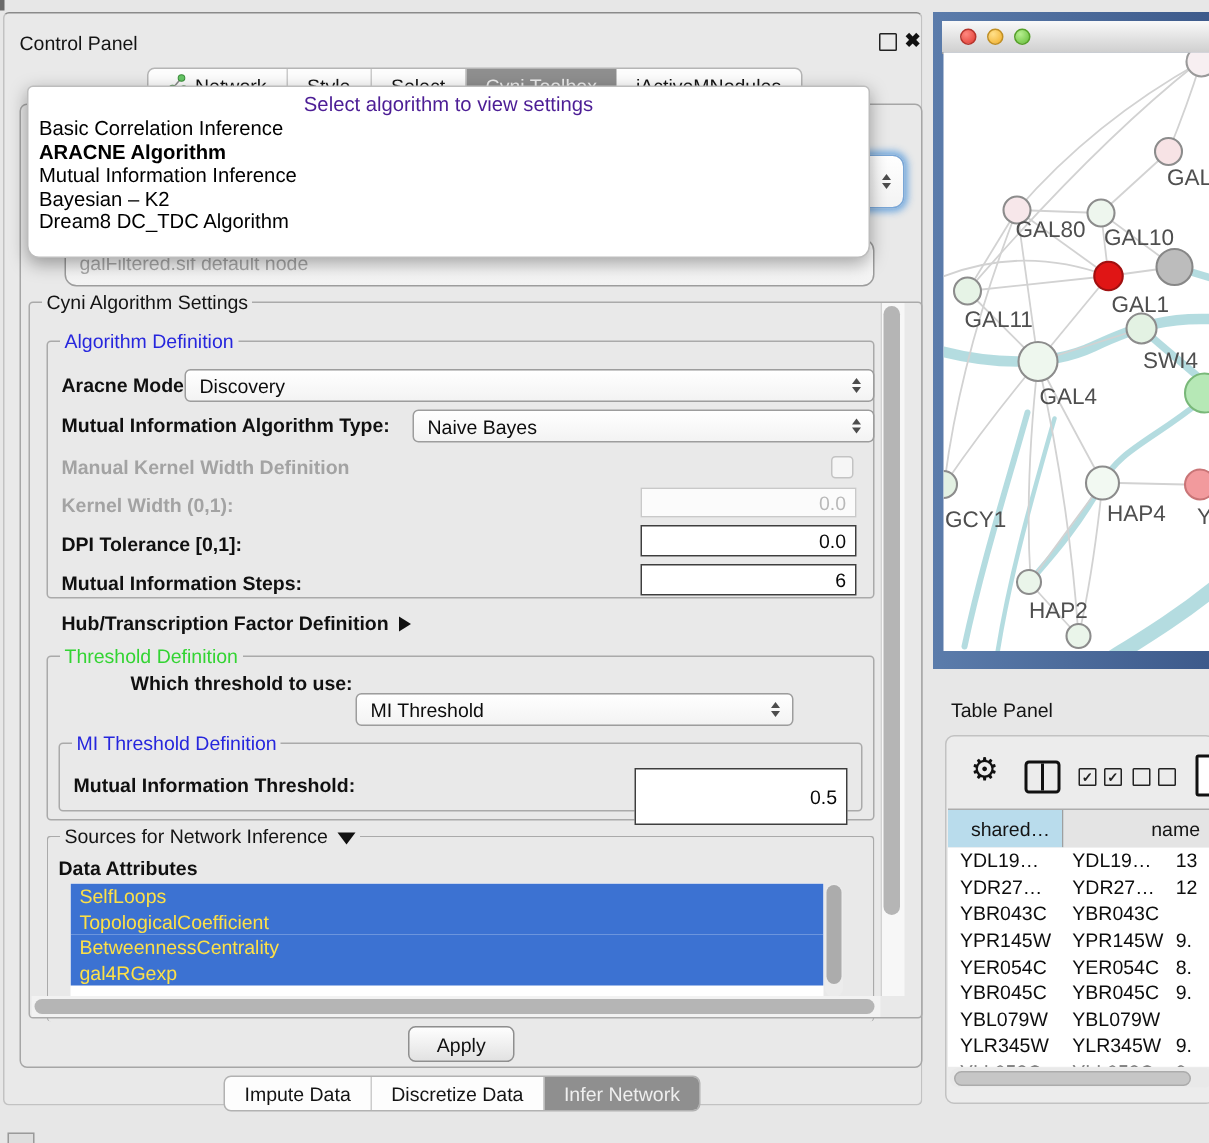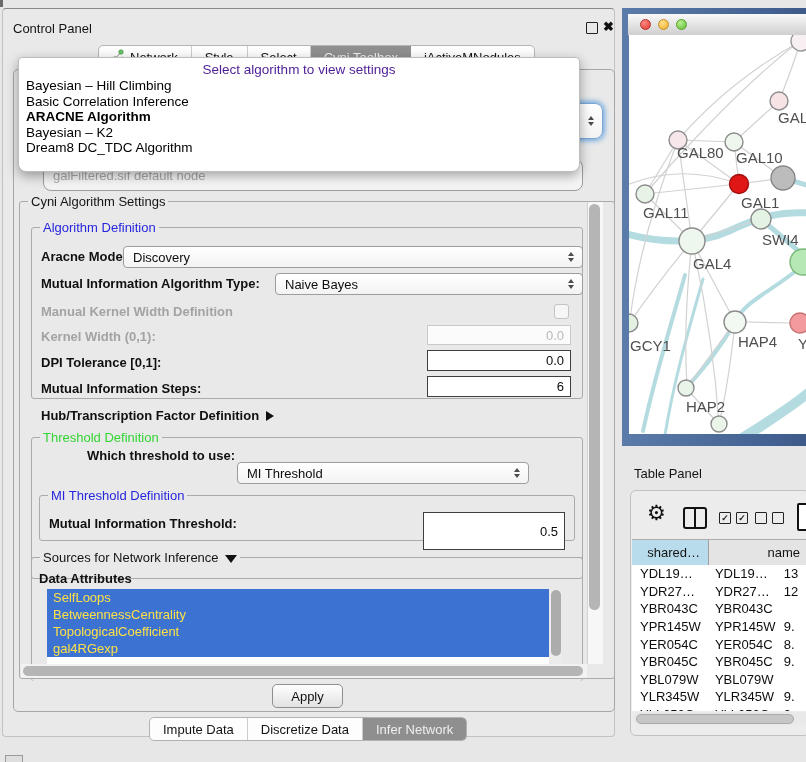--- a/index.html
+++ b/index.html
@@ -180,21 +180,21 @@
     <div id="mk-checkbox"></div>
     <span class="lbl dis" style="left:38px;top:320px;">Kernel Width (0,1):</span>
     <div class="field dis" style="left:424px;top:316px;width:144px;height:20px;">0.0</div>
     <span class="lbl" style="left:38px;top:346px;">DPI Tolerance [0,1]:</span>
     <div class="field" style="left:424px;top:341px;width:144px;height:21px;">0.0</div>
     <span class="lbl" style="left:38px;top:372px;">Mutual Information Steps:</span>
     <div class="field" style="left:424px;top:367px;width:144px;height:21px;">6</div>
 
     <span class="lbl" style="left:38px;top:399px;"><span>Hub/Transcription Factor Definition</span><span class="tri-right"></span></span>
 
-    <div class="group" style="left:28px;top:428px;width:552px;height:142px;">
+    <div class="group" style="left:28px;top:428px;width:552px;height:110px;">
       <span class="gtitle green">Threshold Definition</span>
     </div>
     <span class="lbl" style="left:84px;top:439px;">Which threshold to use:</span>
     <div class="combo" style="left:234px;top:453px;width:292px;height:22px;">
       <span class="ctext">MI Threshold</span>
       <span class="stepper">
           <span class="tri-up"></span>
           <span class="tri-dn"></span>
         </span>
     </div>
@@ -203,22 +203,22 @@
     </div>
     <span class="lbl" style="left:46px;top:507px;">Mutual Information Threshold:</span>
     <div class="field" style="left:420px;top:503px;width:142px;height:38px;">0.5</div>
 
     <div class="group" style="left:28px;top:548px;width:552px;height:124px;border-bottom:none;">
       <span class="gtitle"><span>Sources for Network Inference</span><span class="tri-down-big"></span></span>
     </div>
     <span class="lbl" style="left:36px;top:562px;">Data Attributes</span>
     <div id="attr-list">
         <div class="attr-item">SelfLoops</div>
+        <div class="attr-item">TopologicalCoefficient</div>
         <div class="attr-item">BetweennessCentrality</div>
-        <div class="attr-item">TopologicalCoefficient</div>
         <div class="attr-item">gal4RGexp</div>
       </div>
     <div id="attr-scroll">
         <div id="attr-thumb"></div>
       </div>
 
     <div id="set-vscroll"></div>
     <div id="set-vthumb"></div>
     <div id="set-hscroll"></div>
     <div id="set-hthumb"></div>
@@ -233,23 +233,23 @@
         </div>
         <div class="cp-tab sel">
           <span>Infer Network</span>
         </div>
       </div>
   </div>
 
   <div id="popup">
     <div id="popup-placeholder">Select algorithm to view settings</div>
     <div id="popup-items">
-        <div class="popup-item">Bayesian – Hill Climbing</div>
         <div class="popup-item">Basic Correlation Inference</div>
         <div class="popup-item b">ARACNE Algorithm</div>
+        <div class="popup-item">Mutual Information Inference</div>
         <div class="popup-item">Bayesian – K2</div>
         <div class="popup-item">Dream8 DC_TDC Algorithm</div>
       </div>
   </div>
 
   <div id="net-window">
     <div id="net-titlebar">
       <div id="tl-red" class="tl"></div>
       <div id="tl-yellow" class="tl"></div>
       <div id="tl-green" class="tl"></div>

